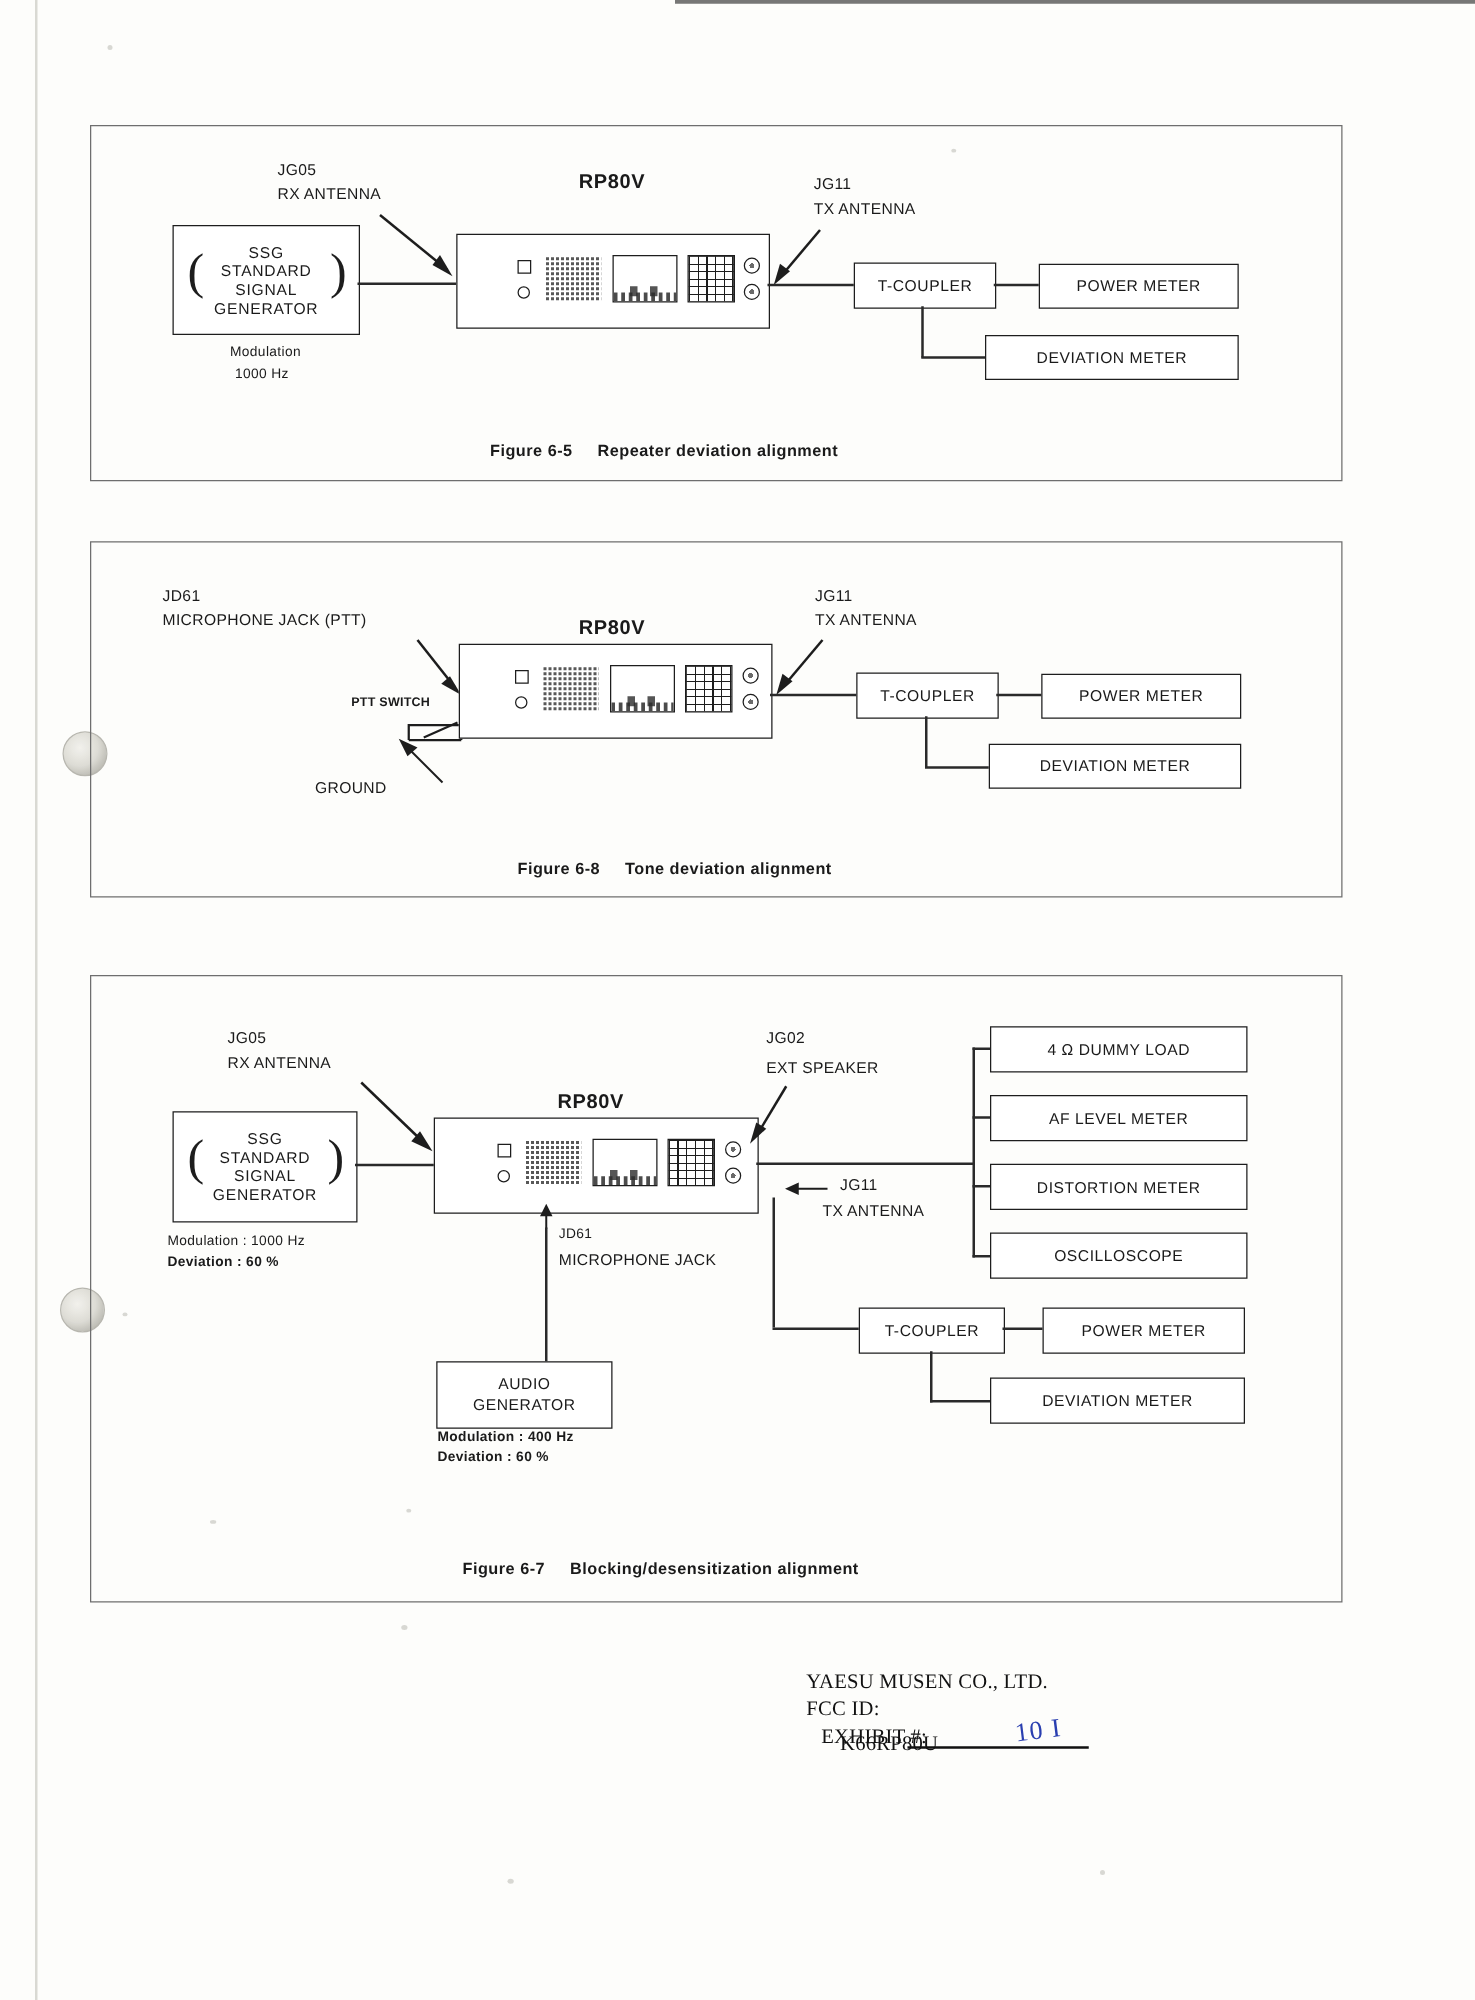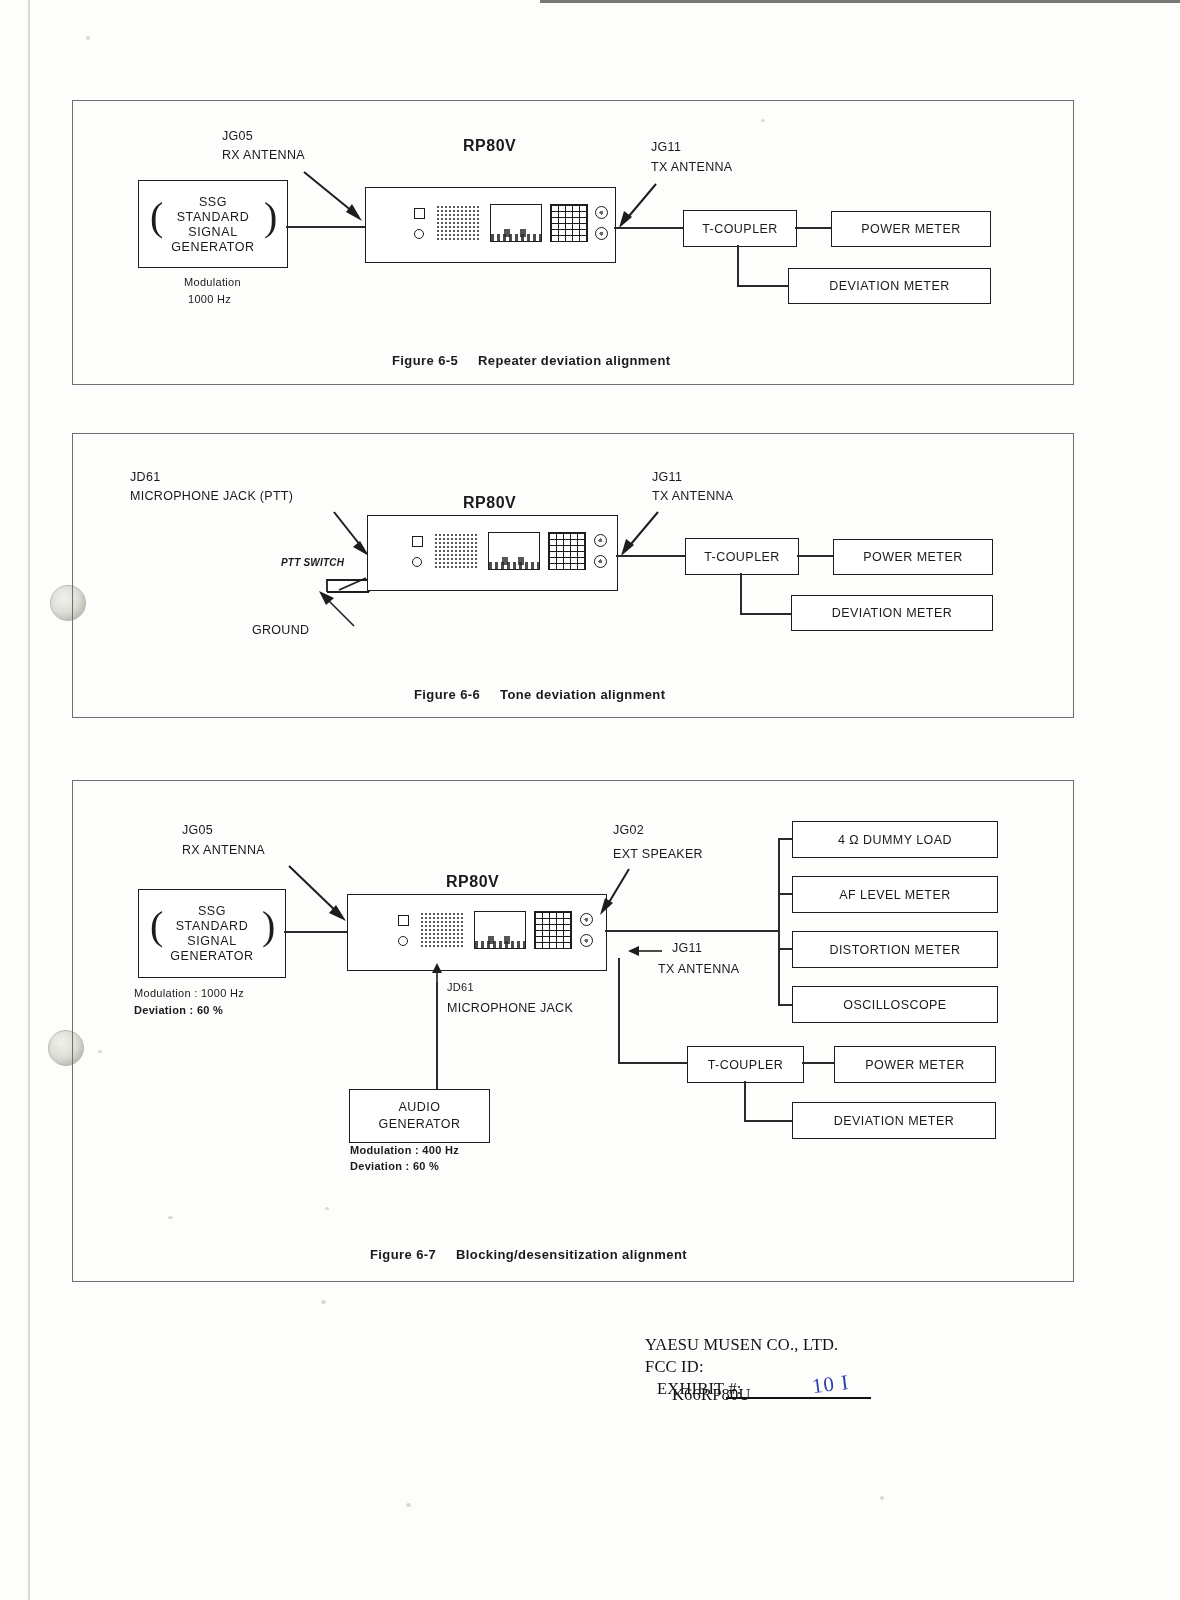--- a/index.html
+++ b/index.html
@@ -138,21 +138,21 @@
 
 <div class="figbox" style="left:72px;top:433px;width:1000px;height:283px;"></div>
 
 <div class="lbl" style="left:130px;top:470px;">JD61</div>
 <div class="lbl" style="left:130px;top:489px;">MICROPHONE JACK (PTT)</div>
 <svg class="arrow" style="left:330px;top:508px;width:46px;height:54px;">
   <line x1="4" y1="4" x2="34" y2="42" stroke="#1d1d1d" stroke-width="2"></line>
   <polygon points="39,48 23,39 30,33" fill="#1d1d1d"></polygon>
 </svg>
 
-<div class="lbl tiny" style="left:281px;top:555px;font-weight:bold;font-style:italic;">PTT SWITCH</div>
+<div class="lbl tiny" style="left:281px;top:555px;font-weight:bold;">PTT SWITCH</div>
 <svg class="arrow" style="left:325px;top:566px;width:52px;height:30px;">
   <path d="M2,26 L2,14 L48,14" stroke="#1d1d1d" stroke-width="1.8" fill="none"></path>
   <line x1="2" y1="26" x2="44" y2="26" stroke="#1d1d1d" stroke-width="1.8"></line>
   <line x1="44" y1="26" x2="44" y2="14" stroke="#1d1d1d" stroke-width="1.8"></line>
   <line x1="14" y1="24" x2="41" y2="12" stroke="#1d1d1d" stroke-width="1.8"></line>
 </svg>
 <div class="lbl" style="left:252px;top:623px;">GROUND</div>
 <svg class="arrow" style="left:312px;top:588px;width:46px;height:44px;">
   <line x1="42" y1="38" x2="12" y2="8" stroke="#1d1d1d" stroke-width="1.6"></line>
   <polygon points="7,3 22,10 14,17" fill="#1d1d1d"></polygon>
@@ -181,21 +181,21 @@
 </svg>
 
 <div class="wire h" style="left:616px;top:555px;width:70px;"></div>
 <div class="ebox" style="left:685px;top:538px;width:112px;height:35px;">T-COUPLER</div>
 <div class="wire h" style="left:797px;top:555px;width:37px;"></div>
 <div class="ebox" style="left:833px;top:539px;width:158px;height:34px;">POWER METER</div>
 <div class="wire v" style="left:740px;top:573px;height:41px;"></div>
 <div class="wire h" style="left:740px;top:613px;width:52px;"></div>
 <div class="ebox" style="left:791px;top:595px;width:200px;height:34px;">DEVIATION METER</div>
 
-<div class="caption" style="left:414px;top:687px;">Figure 6-6</div>
+<div class="caption" style="left:414px;top:687px;">Figure 6-8</div>
 <div class="caption" style="left:500px;top:687px;">Tone deviation alignment</div>
 
 <div class="figbox" style="left:72px;top:780px;width:1000px;height:500px;"></div>
 
 <div class="lbl" style="left:182px;top:823px;">JG05</div>
 <div class="lbl" style="left:182px;top:843px;">RX ANTENNA</div>
 <svg class="arrow" style="left:285px;top:862px;width:68px;height:66px;">
   <line x1="4" y1="4" x2="56" y2="54" stroke="#1d1d1d" stroke-width="2"></line>
   <polygon points="61,59 44,51 51,43" fill="#1d1d1d"></polygon>
 </svg>

